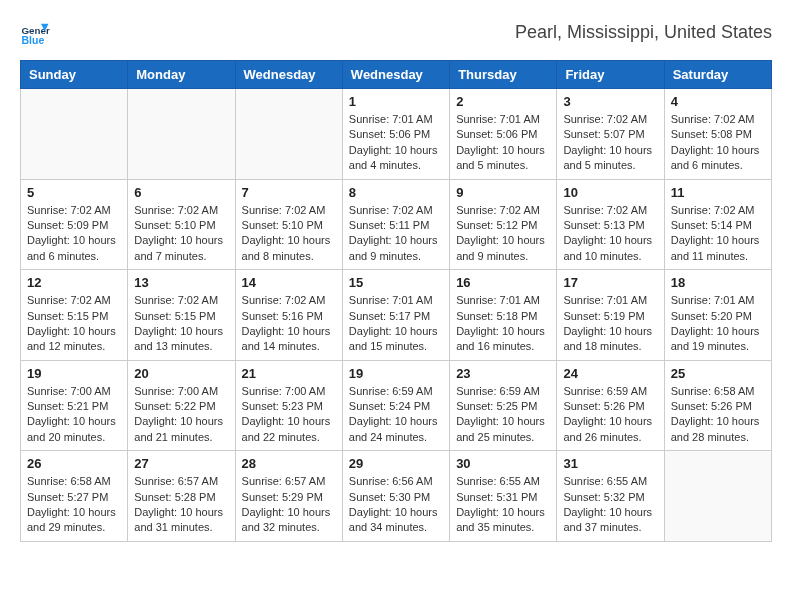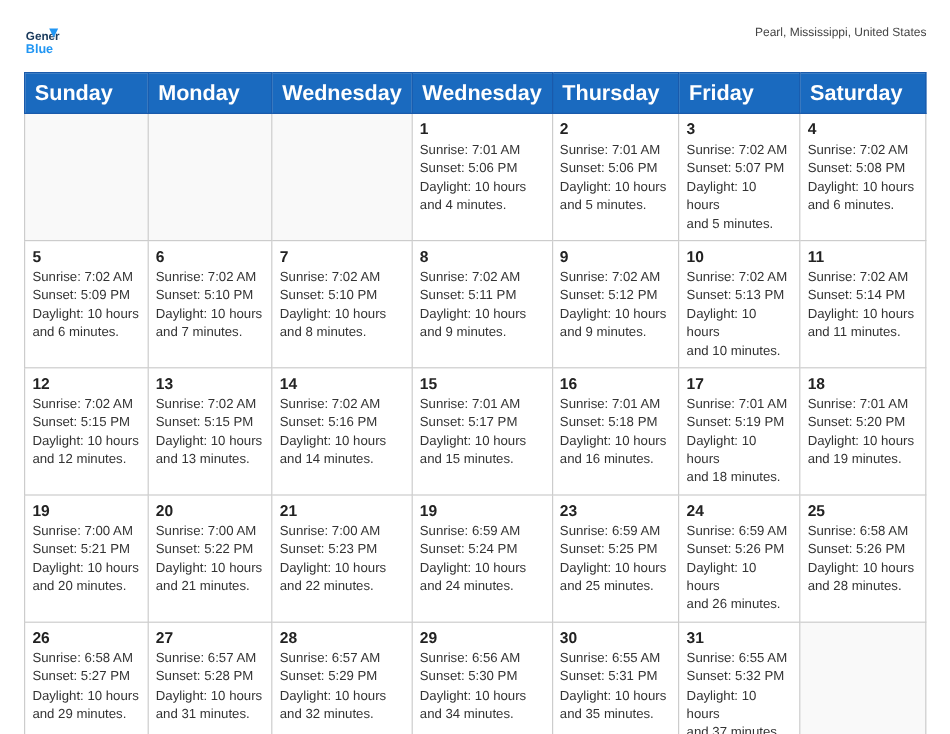--- a/index.html
+++ b/index.html
@@ -27,35 +27,35 @@
     }
     .title-section {
       text-align: right;
     }
     .calendar-title {
       font-size: 36px;
       font-weight: bold;
       color: #1a3a5c;
     }
     .calendar-subtitle {
-      font-size: 10px;
+      font-size: 18px;
       color: #444;
       margin-top: 2px;
     }
     .calendar {
       width: 100%;
       border-collapse: collapse;
       border: 1px solid #ccc;
     }
     .calendar th {
       background-color: #1a6abf;
       color: white;
       text-align: left;
       padding: 6px 8px;
-      font-size: 18px;
+      font-size: 13px;
       font-weight: bold;
       border: 1px solid #1a5aab;
     }
     .calendar td {
       vertical-align: top;
       border: 1px solid #ccc;
       padding: 5px 6px;
       width: calc(100%/7);
       min-height: 80px;
       background: #fff;

